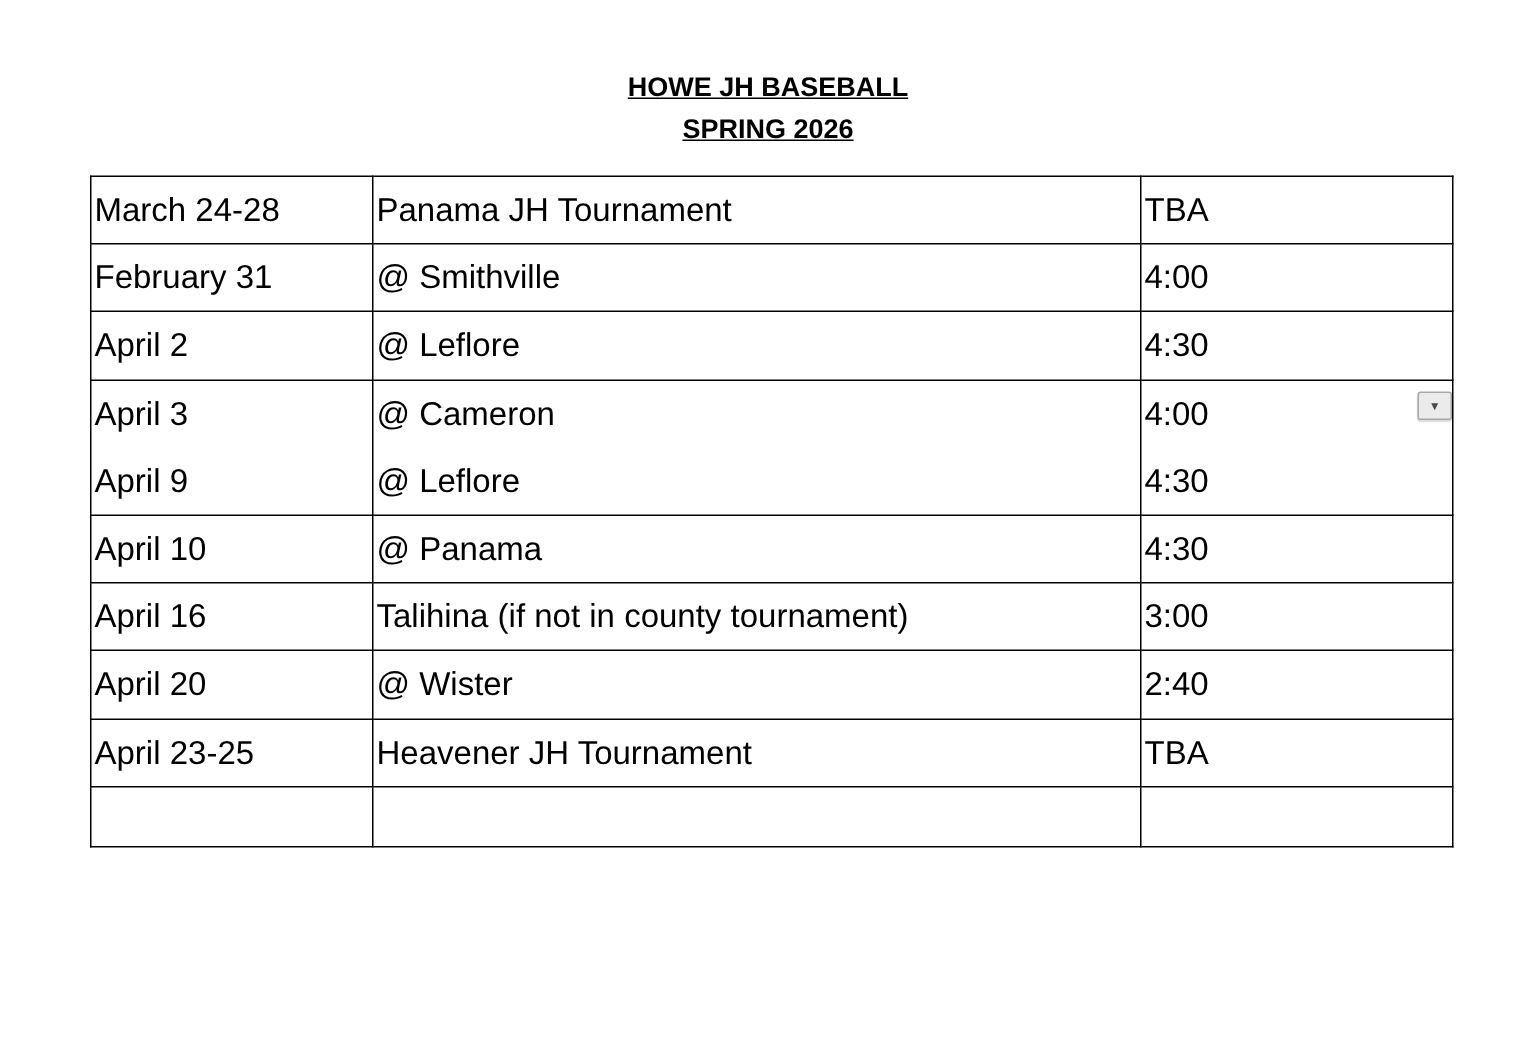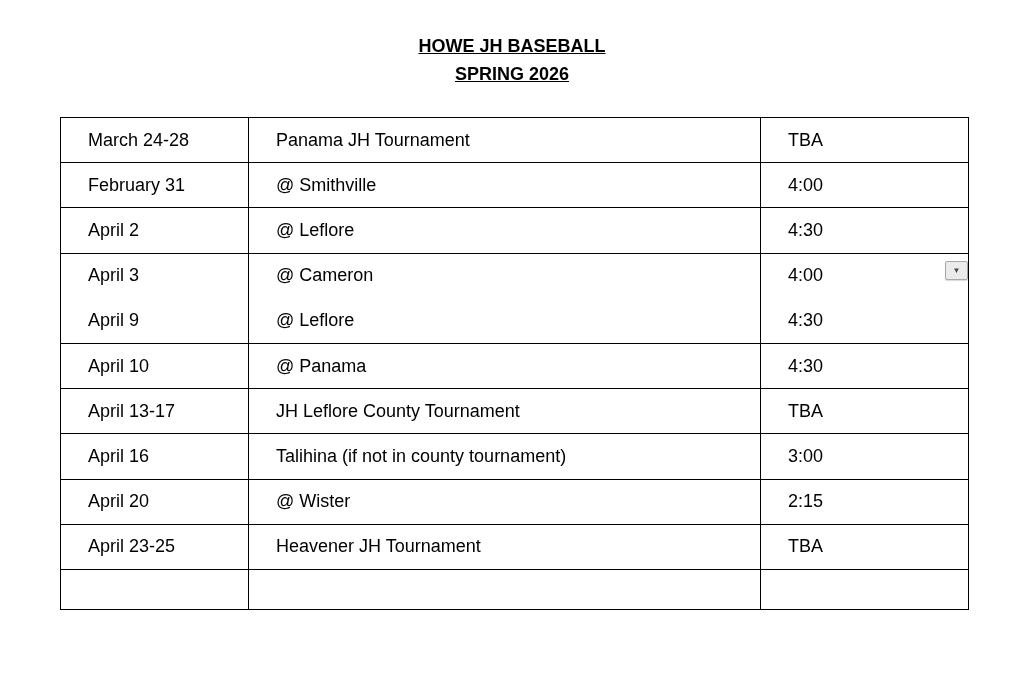--- a/index.html
+++ b/index.html
@@ -8,40 +8,40 @@
     width: 1024px; height: 691px;
     overflow: hidden;
     background: #ffffff;
     color: #000000;
     font-family: "Liberation Sans", sans-serif;
   }
   .page { position: relative; width: 1024px; height: 691px; }
 
   .doc-title {
     position: absolute;
-    top: 32px; left: 0; right: 0;
+    top: 44px; left: 0; right: 0;
     text-align: center;
     font-size: 18px;
     font-weight: bold;
     line-height: 28px;
   }
   .doc-title .t-line { text-decoration: underline; }
 
   table.sched {
     position: absolute;
     left: 60px; top: 117px;
     width: 908px;
     border-collapse: collapse;
     table-layout: fixed;
   }
   table.sched td {
     border: 1.5px solid #000000;
     height: 45.2px;
-    padding: 0 27px;
-    font-size: 18px;
+    padding: 0 2px;
+    font-size: 22px;
     vertical-align: middle;
     white-space: nowrap;
     overflow: hidden;
   }
   tr.no-border-bottom td { border-bottom: none; margin-left: 41px; }
   tr.no-border-top td { border-top: none; margin-left: 24px; }
   tr.partial td { height: 40px; }
 
   .dd-btn {
     position: absolute;
@@ -100,33 +100,28 @@
         <td>April 9</td>
         <td>@ Leflore</td>
         <td>4:30</td>
       </tr>
       <tr>
         <td>April 10</td>
         <td>@ Panama</td>
         <td>4:30</td>
       </tr>
       <tr>
-        <td>April 13-17</td>
-        <td>JH Leflore County Tournament</td>
-        <td>TBA</td>
-      </tr>
-      <tr>
         <td>April 16</td>
         <td>Talihina (if not in county tournament)</td>
         <td>3:00</td>
       </tr>
       <tr>
         <td>April 20</td>
         <td>@ Wister</td>
-        <td>2:15</td>
+        <td>2:40</td>
       </tr>
       <tr>
         <td>April 23-25</td>
         <td>Heavener JH Tournament</td>
         <td>TBA</td>
       </tr>
       <tr class="partial">
         <td></td>
         <td></td>
         <td></td>

